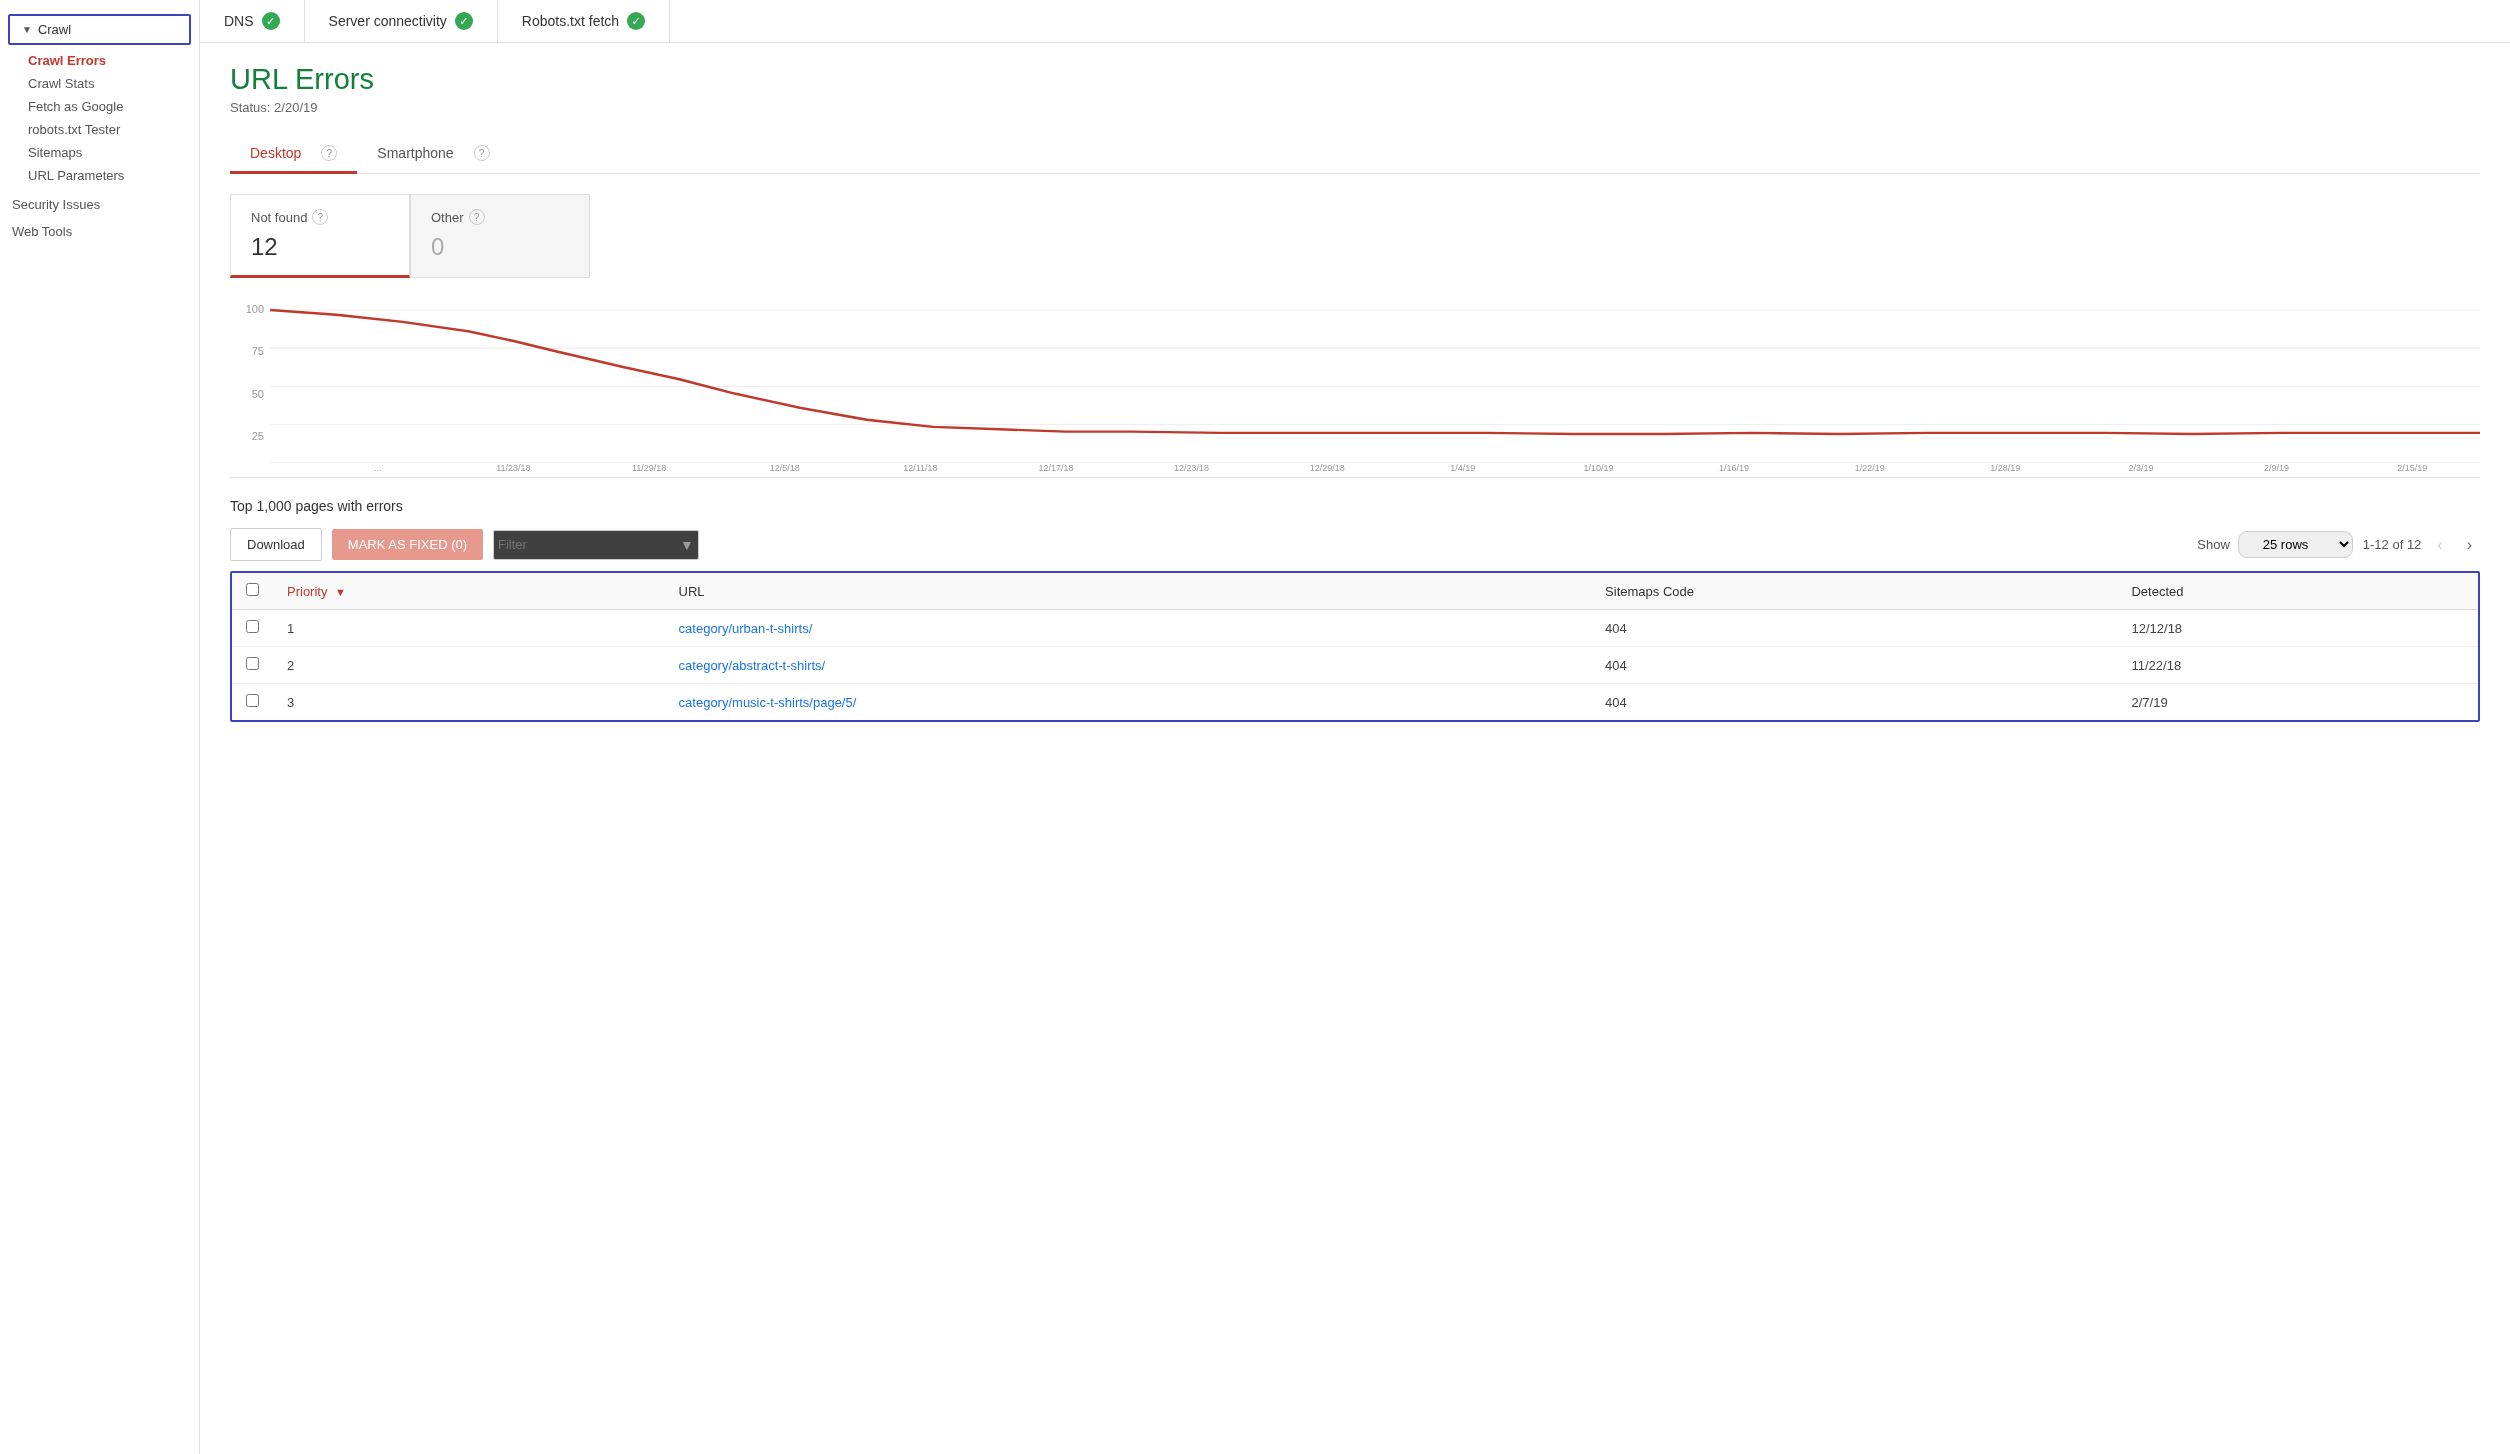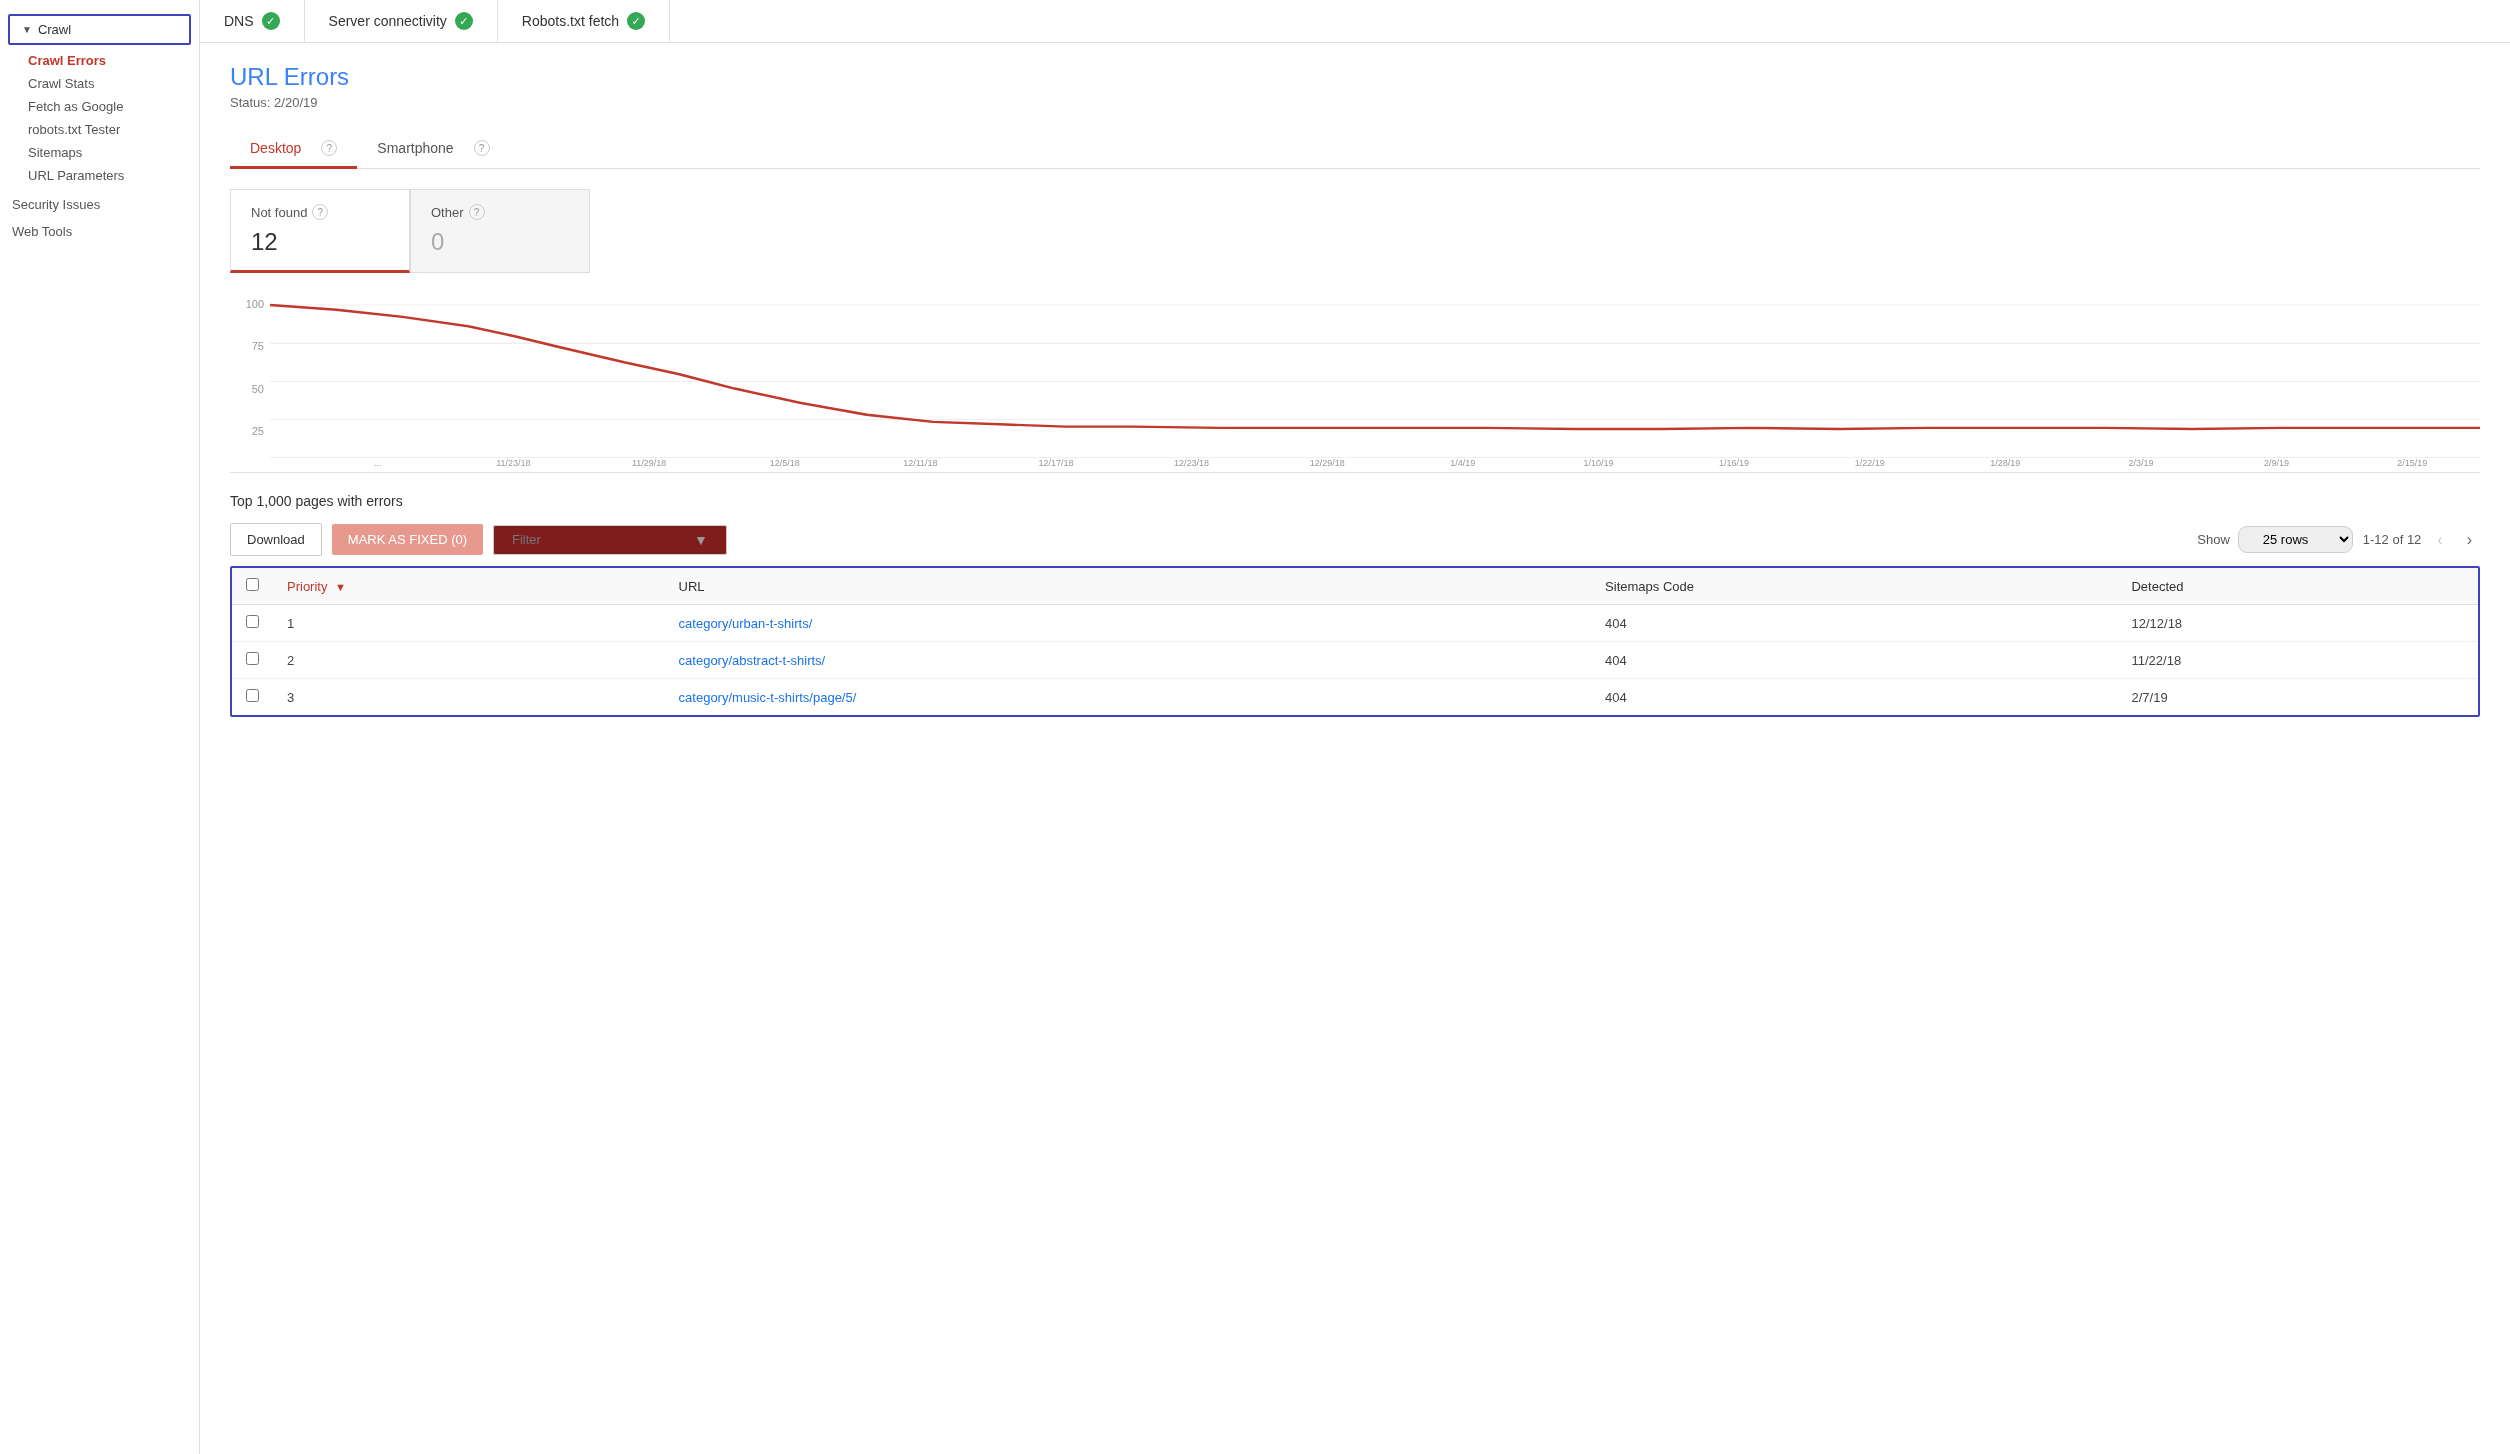--- a/index.html
+++ b/index.html
@@ -85,23 +85,23 @@
       font-size: 11px;
       flex-shrink: 0;
     }
 
     
     .content {
       padding: 20px 30px;
     }
 
     .page-title {
-      font-size: 24px;
+      font-size: 29px;
       font-weight: 400;
-      color: #3b82f6;
+      color: #15803d;
       margin-bottom: 4px;
     }
     .page-subtitle {
       font-size: 13px;
       color: #666;
       margin-bottom: 20px;
     }
 
     
     .tabs {
@@ -258,23 +258,23 @@
       padding: 8px 16px;
       font-size: 13px;
       cursor: pointer;
       font-weight: 400;
       border-radius: 2px;
     }
     .filter-input {
       display: flex;
       align-items: center;
       border: 1px solid #ccc;
-      padding: 6px 18px;
+      padding: 6px 4px;
       min-width: 160px;
-      background: #7f1d1d;
+      background: #404040;
       cursor: pointer;
       gap: 6px;
       border-radius: 2px;
     }
     .filter-input input {
       border: none;
       outline: none;
       font-size: 13px;
       color: #999;
       width: 100%;

